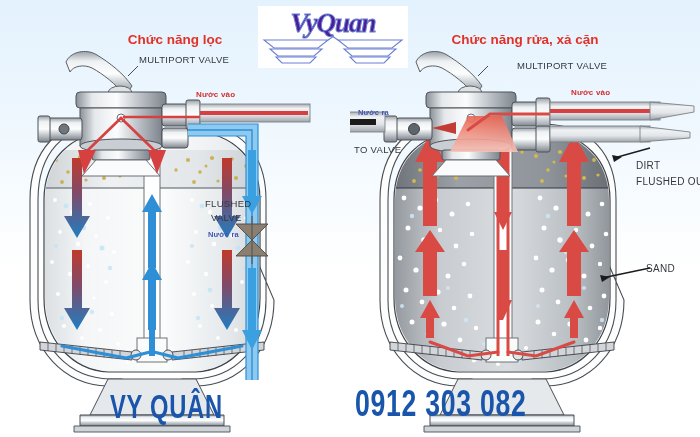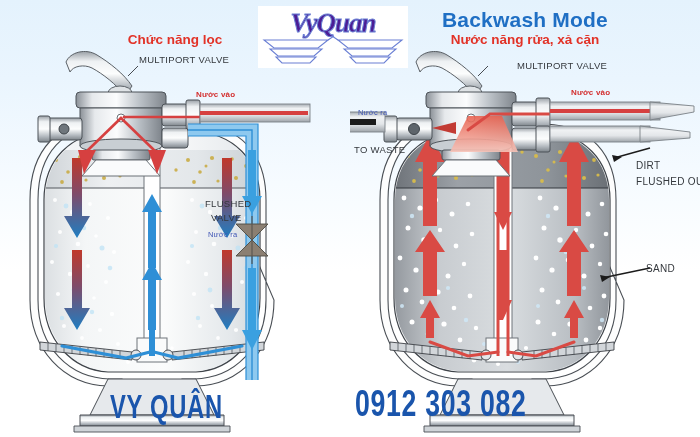--- a/index.html
+++ b/index.html
@@ -21,21 +21,21 @@
     color:#1f6fc4;font-weight:bold;font-size:21px;letter-spacing:.2px;
   }
   .title-vi{
     position:absolute;width:100%;text-align:center;
     color:#e23227;font-weight:bold;font-size:13.5px;
   }
   .lbl{position:absolute;white-space:nowrap;}
   .lbl-dark{color:#34383d;font-size:9.5px;letter-spacing:.3px;}
   .lbl-dark-lg{color:#34383d;font-size:10px;letter-spacing:.3px;line-height:11px;}
   .lbl-red{color:#d32f2f;font-weight:bold;font-size:8px;letter-spacing:.2px;}
-  .lbl-blue{color:#3f55b5;font-weight:normal;font-size:7.5px;letter-spacing:.2px;}
+  .lbl-blue{color:#3f55b5;font-weight:bold;font-size:7.5px;letter-spacing:.2px;}
 
   
   #logo{position:absolute;left:258px;top:6px;width:150px;height:62px;background:#ffffff;}
   .logo-word{
     position:absolute;left:0;top:2px;width:150px;text-align:center;
     font-family:"Liberation Serif", serif;
     font-style:italic;font-weight:bold;font-size:27px;
     color:#4c1d95;
     -webkit-text-stroke:1px #6a7fd4;
     letter-spacing:-1px;
@@ -350,22 +350,21 @@
 
     <div class="lbl lbl-dark" style="left:139px;top:54px;">MULTIPORT VALVE</div>
     <div class="lbl lbl-red" style="left:196px;top:90px;">Nước vào</div>
     <div class="lbl lbl-dark" style="left:205px;top:198px;">FLUSHED</div>
     <div class="lbl lbl-dark" style="left:211px;top:212px;">VALVE</div>
     <div class="lbl lbl-blue" style="left:208px;top:230px;">Nước ra</div>
   </div>
 
   <div class="panel panel-right">
 
-    <div class="title-en" style="top:8px;">Backwash Mode</div>
-    <div class="title-vi" style="top:32px;">Nước năng rửa, xả cặn</div>
+    <div class="title-vi" style="top:32px;">Chức năng rửa, xả cặn</div>
 
     <svg width="350" height="437" viewBox="0 0 350 437" class="nohit">
       <defs>
         <linearGradient id="tankGradR" x1="0" y1="0" x2="1" y2="0">
           <stop offset="0%" stop-color="#ffffff"></stop>
           <stop offset="14%" stop-color="#f2f4f6"></stop>
           <stop offset="50%" stop-color="#fdfdfd"></stop>
           <stop offset="88%" stop-color="#e9ecef"></stop>
           <stop offset="100%" stop-color="#ffffff"></stop>
         </linearGradient>
@@ -629,21 +628,21 @@
 
       <path d="M262 155 L272 157 L264 162 Z" fill="#1b1b1b"></path>
       <path d="M250 275 L260 277 L252 282 Z" fill="#1b1b1b"></path>
 
       <path d="M138 66 L128 76" stroke="#34383d" stroke-width="0.9" fill="none"></path>
     </svg>
 
     <div class="lbl lbl-dark" style="left:167px;top:60px;">MULTIPORT VALVE</div>
     <div class="lbl lbl-red" style="left:221px;top:88px;">Nước vào</div>
     <div class="lbl lbl-blue" style="left:8px;top:108px;">Nước ra</div>
-    <div class="lbl lbl-dark" style="left:4px;top:144px;">TO WASTE</div>
+    <div class="lbl lbl-dark" style="left:4px;top:144px;">TO VALVE</div>
     <div class="lbl lbl-dark-lg" style="left:286px;top:160px;">DIRT</div>
     <div class="lbl lbl-dark-lg" style="left:286px;top:176px;">FLUSHED OUT</div>
     <div class="lbl lbl-dark-lg" style="left:296px;top:263px;">SAND</div>
   </div>
 
   <div id="logo">
     <div class="logo-word">VyQuan</div>
     <svg width="150" height="32" style="position:absolute;left:0;top:30px;">
       <g fill="none" stroke="#6a7fd4" stroke-width="1.1">
         <path d="M6 4 L70 4 L60 12 L16 12 Z"></path>

